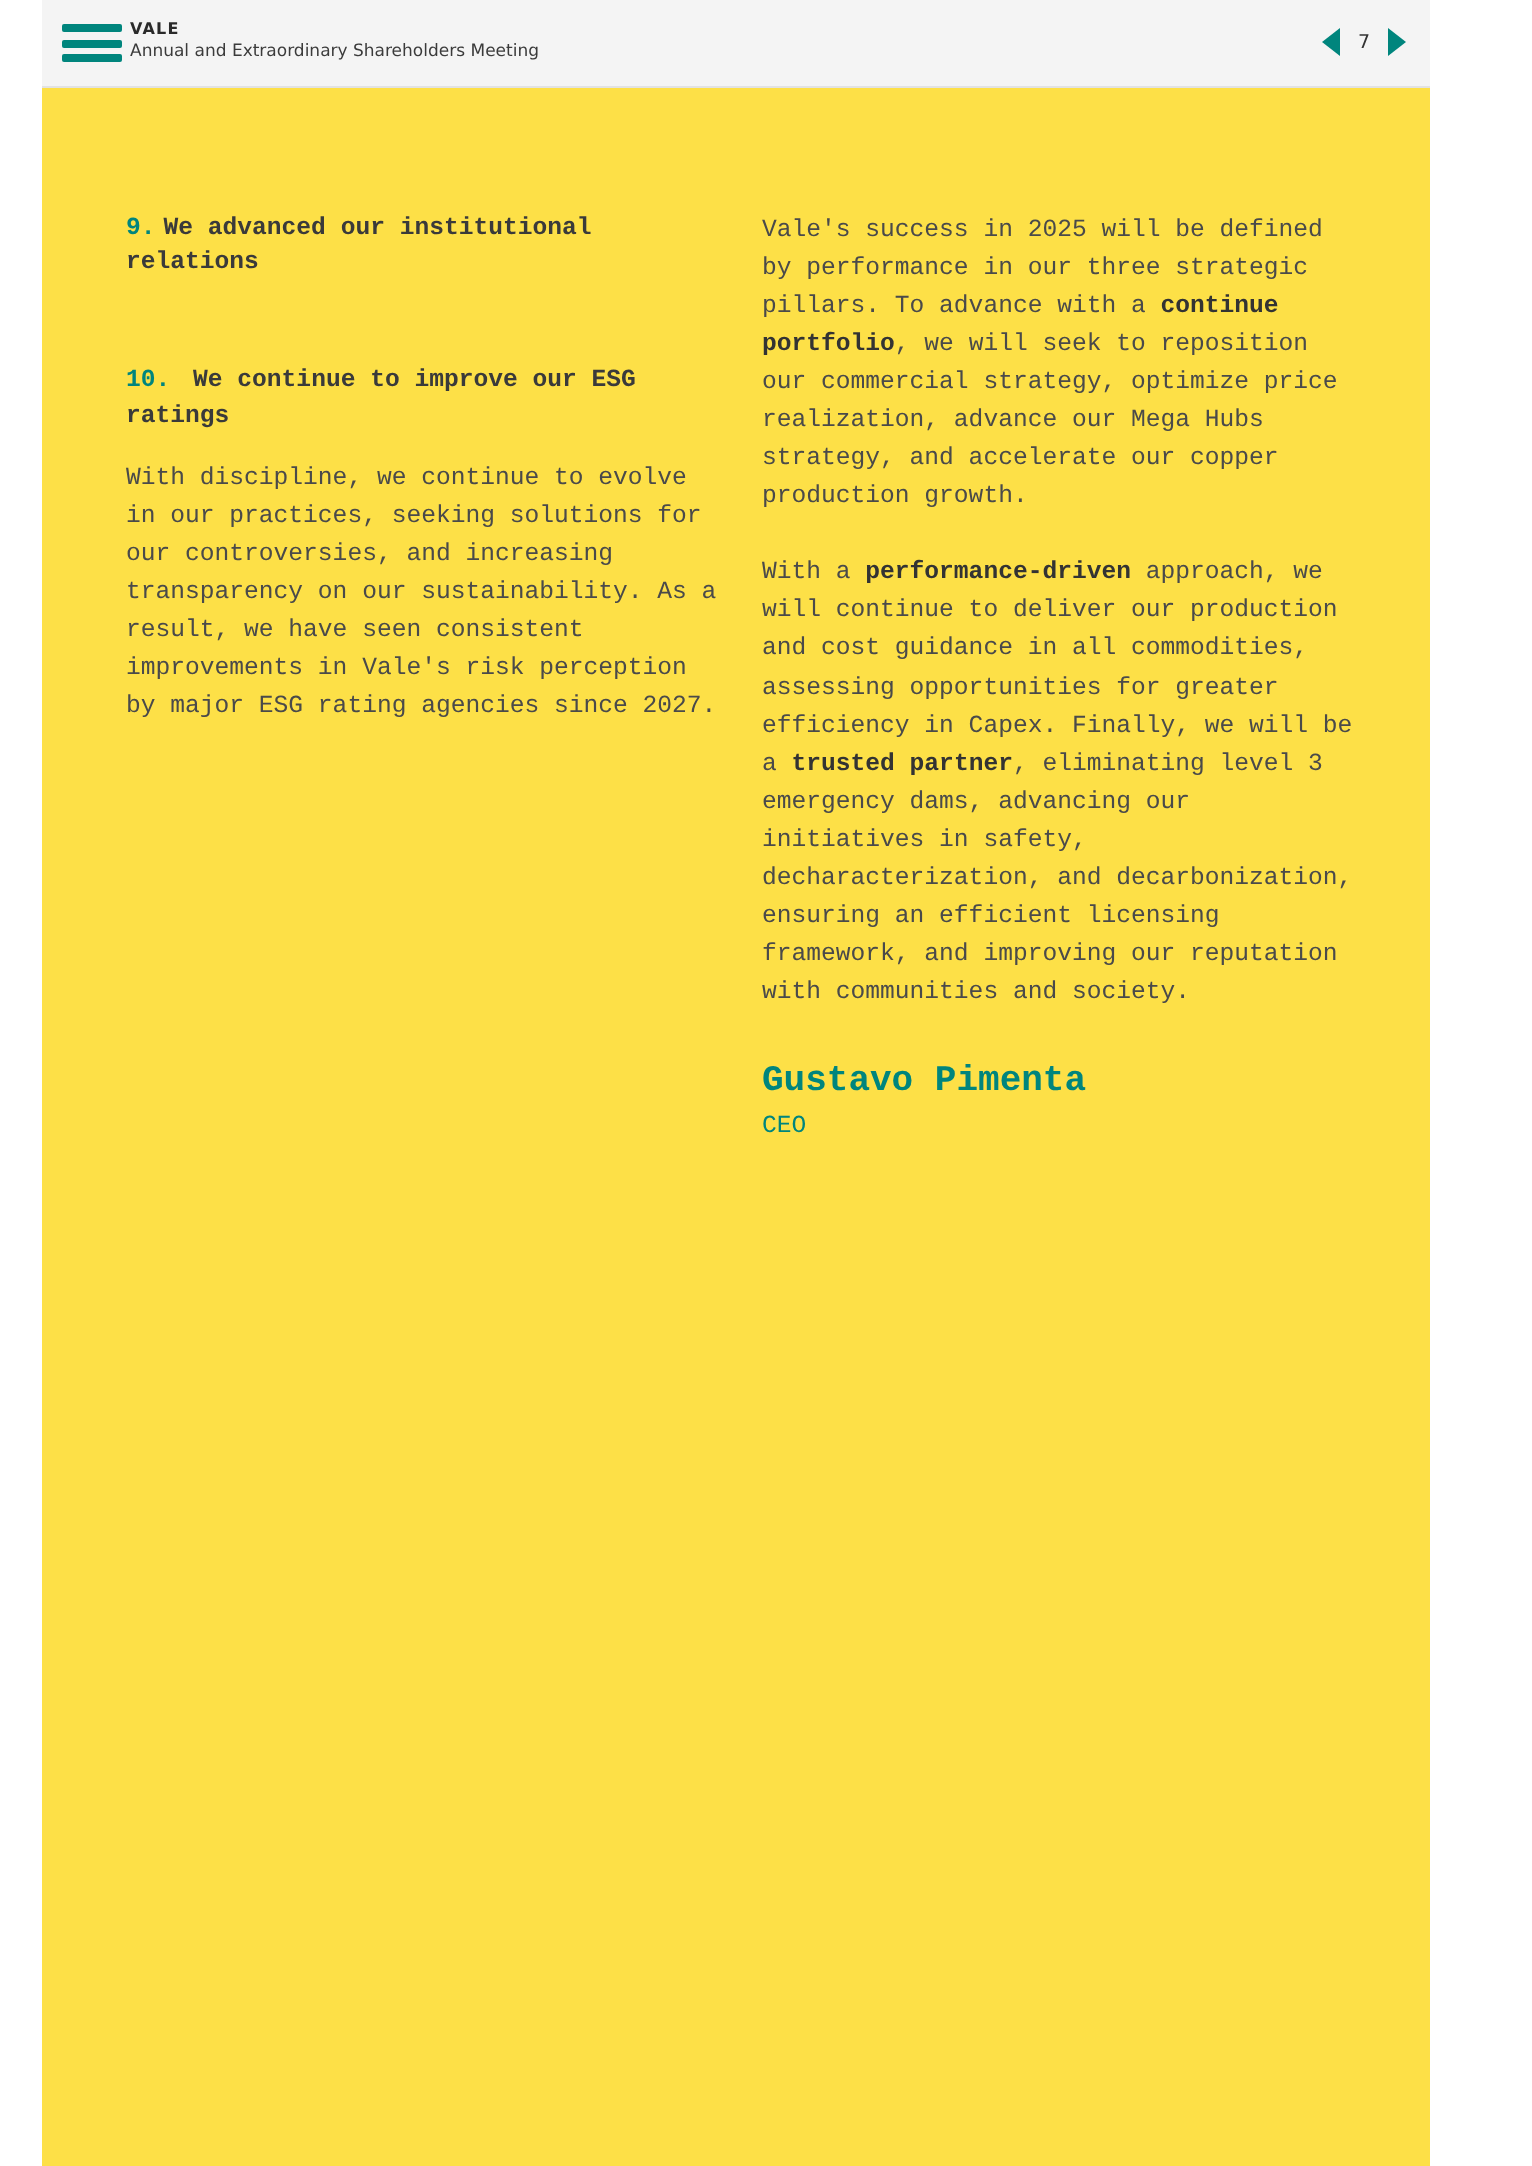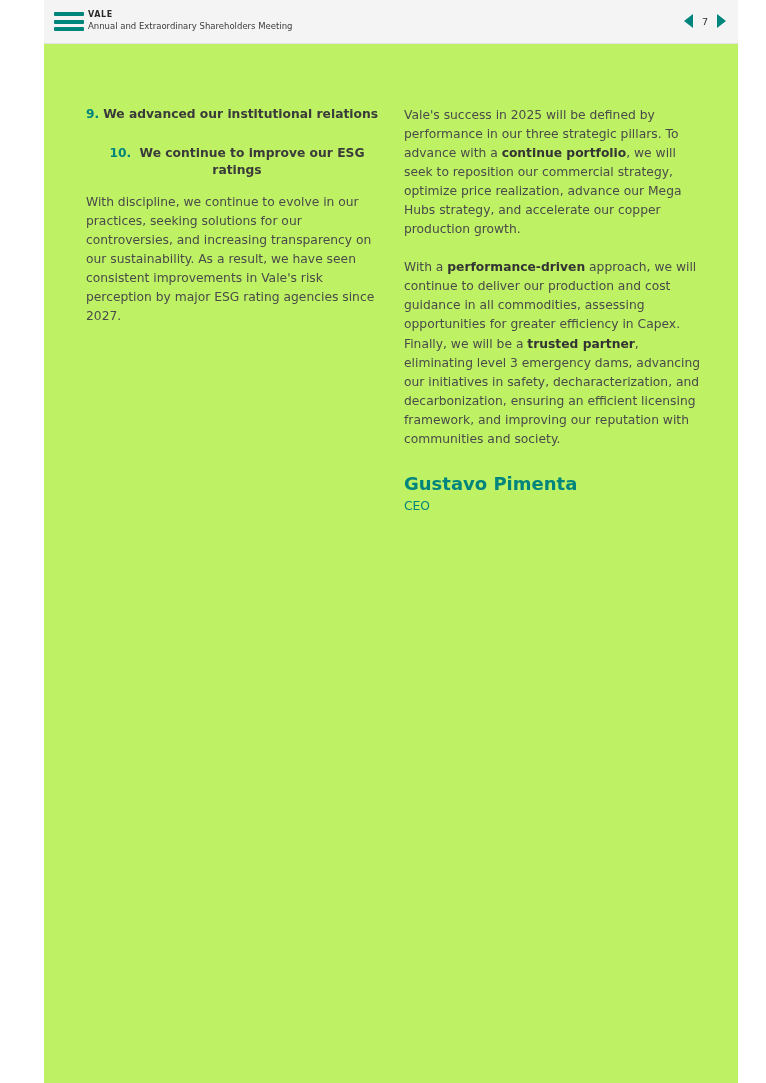--- a/index.html
+++ b/index.html
@@ -11,25 +11,25 @@
     height: 1083px;
     background: #ffffff;
     font-family: "DejaVu Sans", "Liberation Sans", sans-serif;
     overflow: hidden;
     position: relative;
   }
 
   
   .page {
     position: absolute;
-    left: 44px;
+    left: 21px;
     top: 0;
     width: 694px;
     height: 1083px;
-    background: #bef264;
+    background: #fde047;
   }
 
   
   .topbar {
     position: absolute;
     left: 0;
     top: 0;
     width: 694px;
     height: 43px;
     background: #f4f4f4;
@@ -102,20 +102,21 @@
     text-align: center;
   }
 
   
   .content {
     position: absolute;
     left: 0;
     top: 43px;
     width: 694px;
     height: 888px;
+    font-family: Liberation Mono, monospace;
   }
 
   .col {
     position: absolute;
     top: 63px;
     font-size: 12.3px;
     line-height: 1.55;
     color: #4a4a4a;
   }
   .col-left {
@@ -132,21 +133,21 @@
     font-weight: bold;
     color: #3a3a3a;
     margin: 0 0 13px 0;
     line-height: 1.4;
   }
   .heading .num {
     color: #00857d;
     font-weight: bold;
     margin-right: 4px;
   }
-  .heading.second { margin-top: 22px; text-align: center; }
+  .heading.second { margin-top: 42px; }
 
   p.para {
     margin: 0 0 0 0;
     color: #4a4a4a;
   }
   p.para + p.para { margin-top: 17px; }
 
   .col-right p.para + p.para { margin-top: 19px; }
 
   strong.em {

